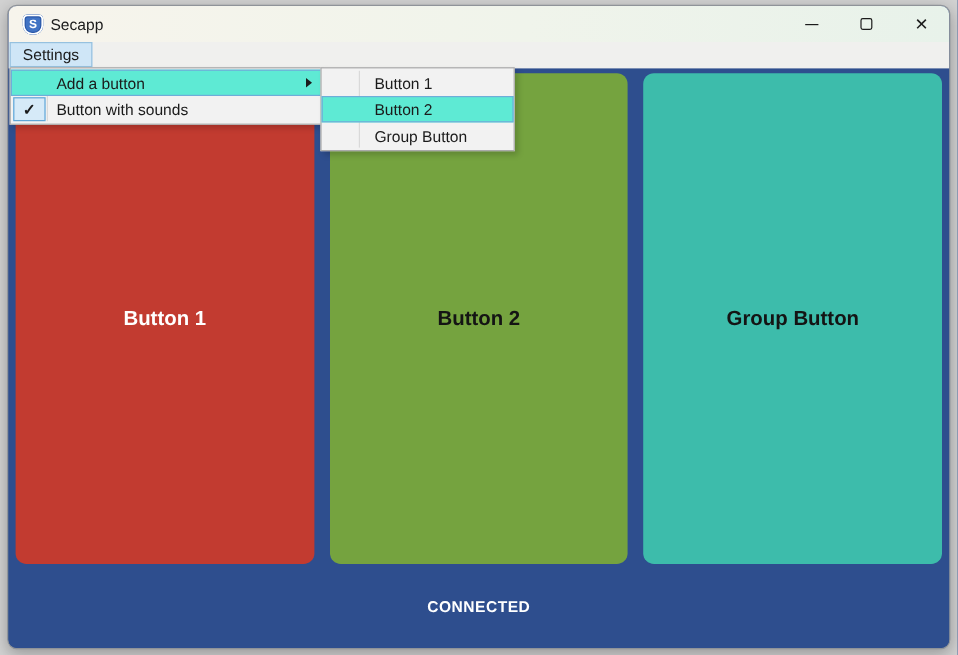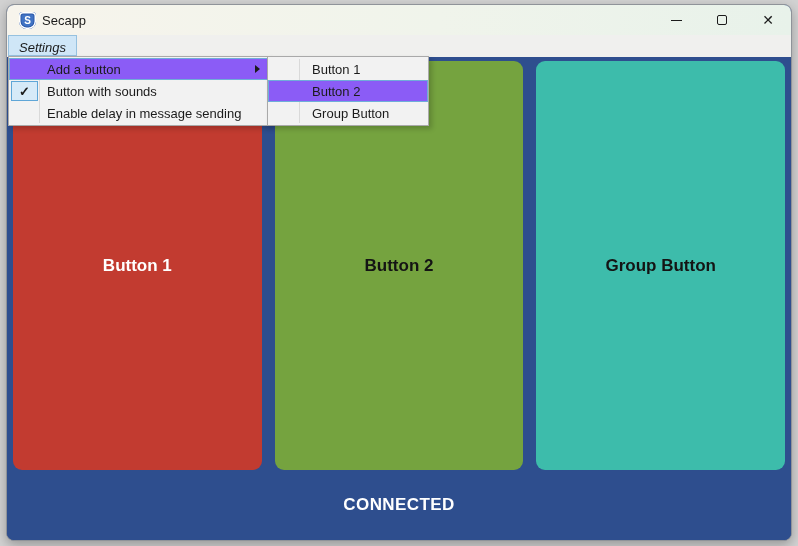--- a/index.html
+++ b/index.html
@@ -72,26 +72,25 @@
     height: 22px;
     flex: 0 0 22px;
     background: #f0f0ee;
     position: relative;
   }
   .menubar-item {
     position: absolute;
     left: 1px; top: 0;
     height: 21px;
     padding: 4px 10px;
-    display: flex; align-items: flex-start;
+    display: flex; align-items: center;
     font-size: 13px;
     color: #1b1b1b;
     background: #cfe6f7;
     border: 1px solid #96c1df;
-    font-style: italic;
   }
 
   
   .content {
     flex: 1;
     background: #2e4e8e;
     display: flex;
     flex-direction: column;
   }
   .big-buttons {
@@ -105,21 +104,21 @@
     border-radius: 9px;
     display: flex; align-items: center; justify-content: center;
     font-size: 17px;
     font-weight: bold;
   }
   .statusbar {
     flex: 0 0 70px;
     display: flex; align-items: center; justify-content: center;
     color: #ffffff;
     font-weight: bold;
-    font-size: 17px;
+    font-size: 13px;
     letter-spacing: 0.4px;
   }
 
   
   .popup {
     position: absolute;
     background: #f2f2f2;
     border: 1px solid #a9a9a9;
     box-shadow: 3px 3px 5px rgba(0,0,0,0.18);
     z-index: 20;
@@ -139,21 +138,21 @@
     position: relative;
     height: 22px;
     display: flex;
     align-items: center;
     font-size: 13px;
     color: #1b1b1b;
   }
   .popup-main .menu-row .label { margin-left: 38px; }
   .popup-sub  .menu-row .label { margin-left: 44px; }
   .menu-row.hovered {
-    background: #8b5cf6;
+    background: #5eead4;
     outline: 1px solid #6fadd9;
     outline-offset: -1px;
     align-items: center;
   }
   .check-box {
     position: absolute;
     left: 2px; top: 1px;
     width: 27px; height: 20px;
     background: #d6eaf8;
     outline: 1px solid #5fa6d7;
@@ -223,23 +222,20 @@
 <div class="popup popup-main">
   <div class="gutter-line"></div>
   <div class="menu-row hovered">
     <span class="label">Add a button</span>
     <span class="submenu-arrow"></span>
   </div>
   <div class="menu-row">
     <span class="check-box">✓</span>
     <span class="label">Button with sounds</span>
   </div>
-  <div class="menu-row">
-    <span class="label">Enable delay in message sending</span>
-  </div>
 </div>
 
 <div class="popup popup-sub">
   <div class="gutter-line"></div>
   <div class="menu-row">
     <span class="label">Button 1</span>
   </div>
   <div class="menu-row hovered">
     <span class="label">Button 2</span>
   </div>

